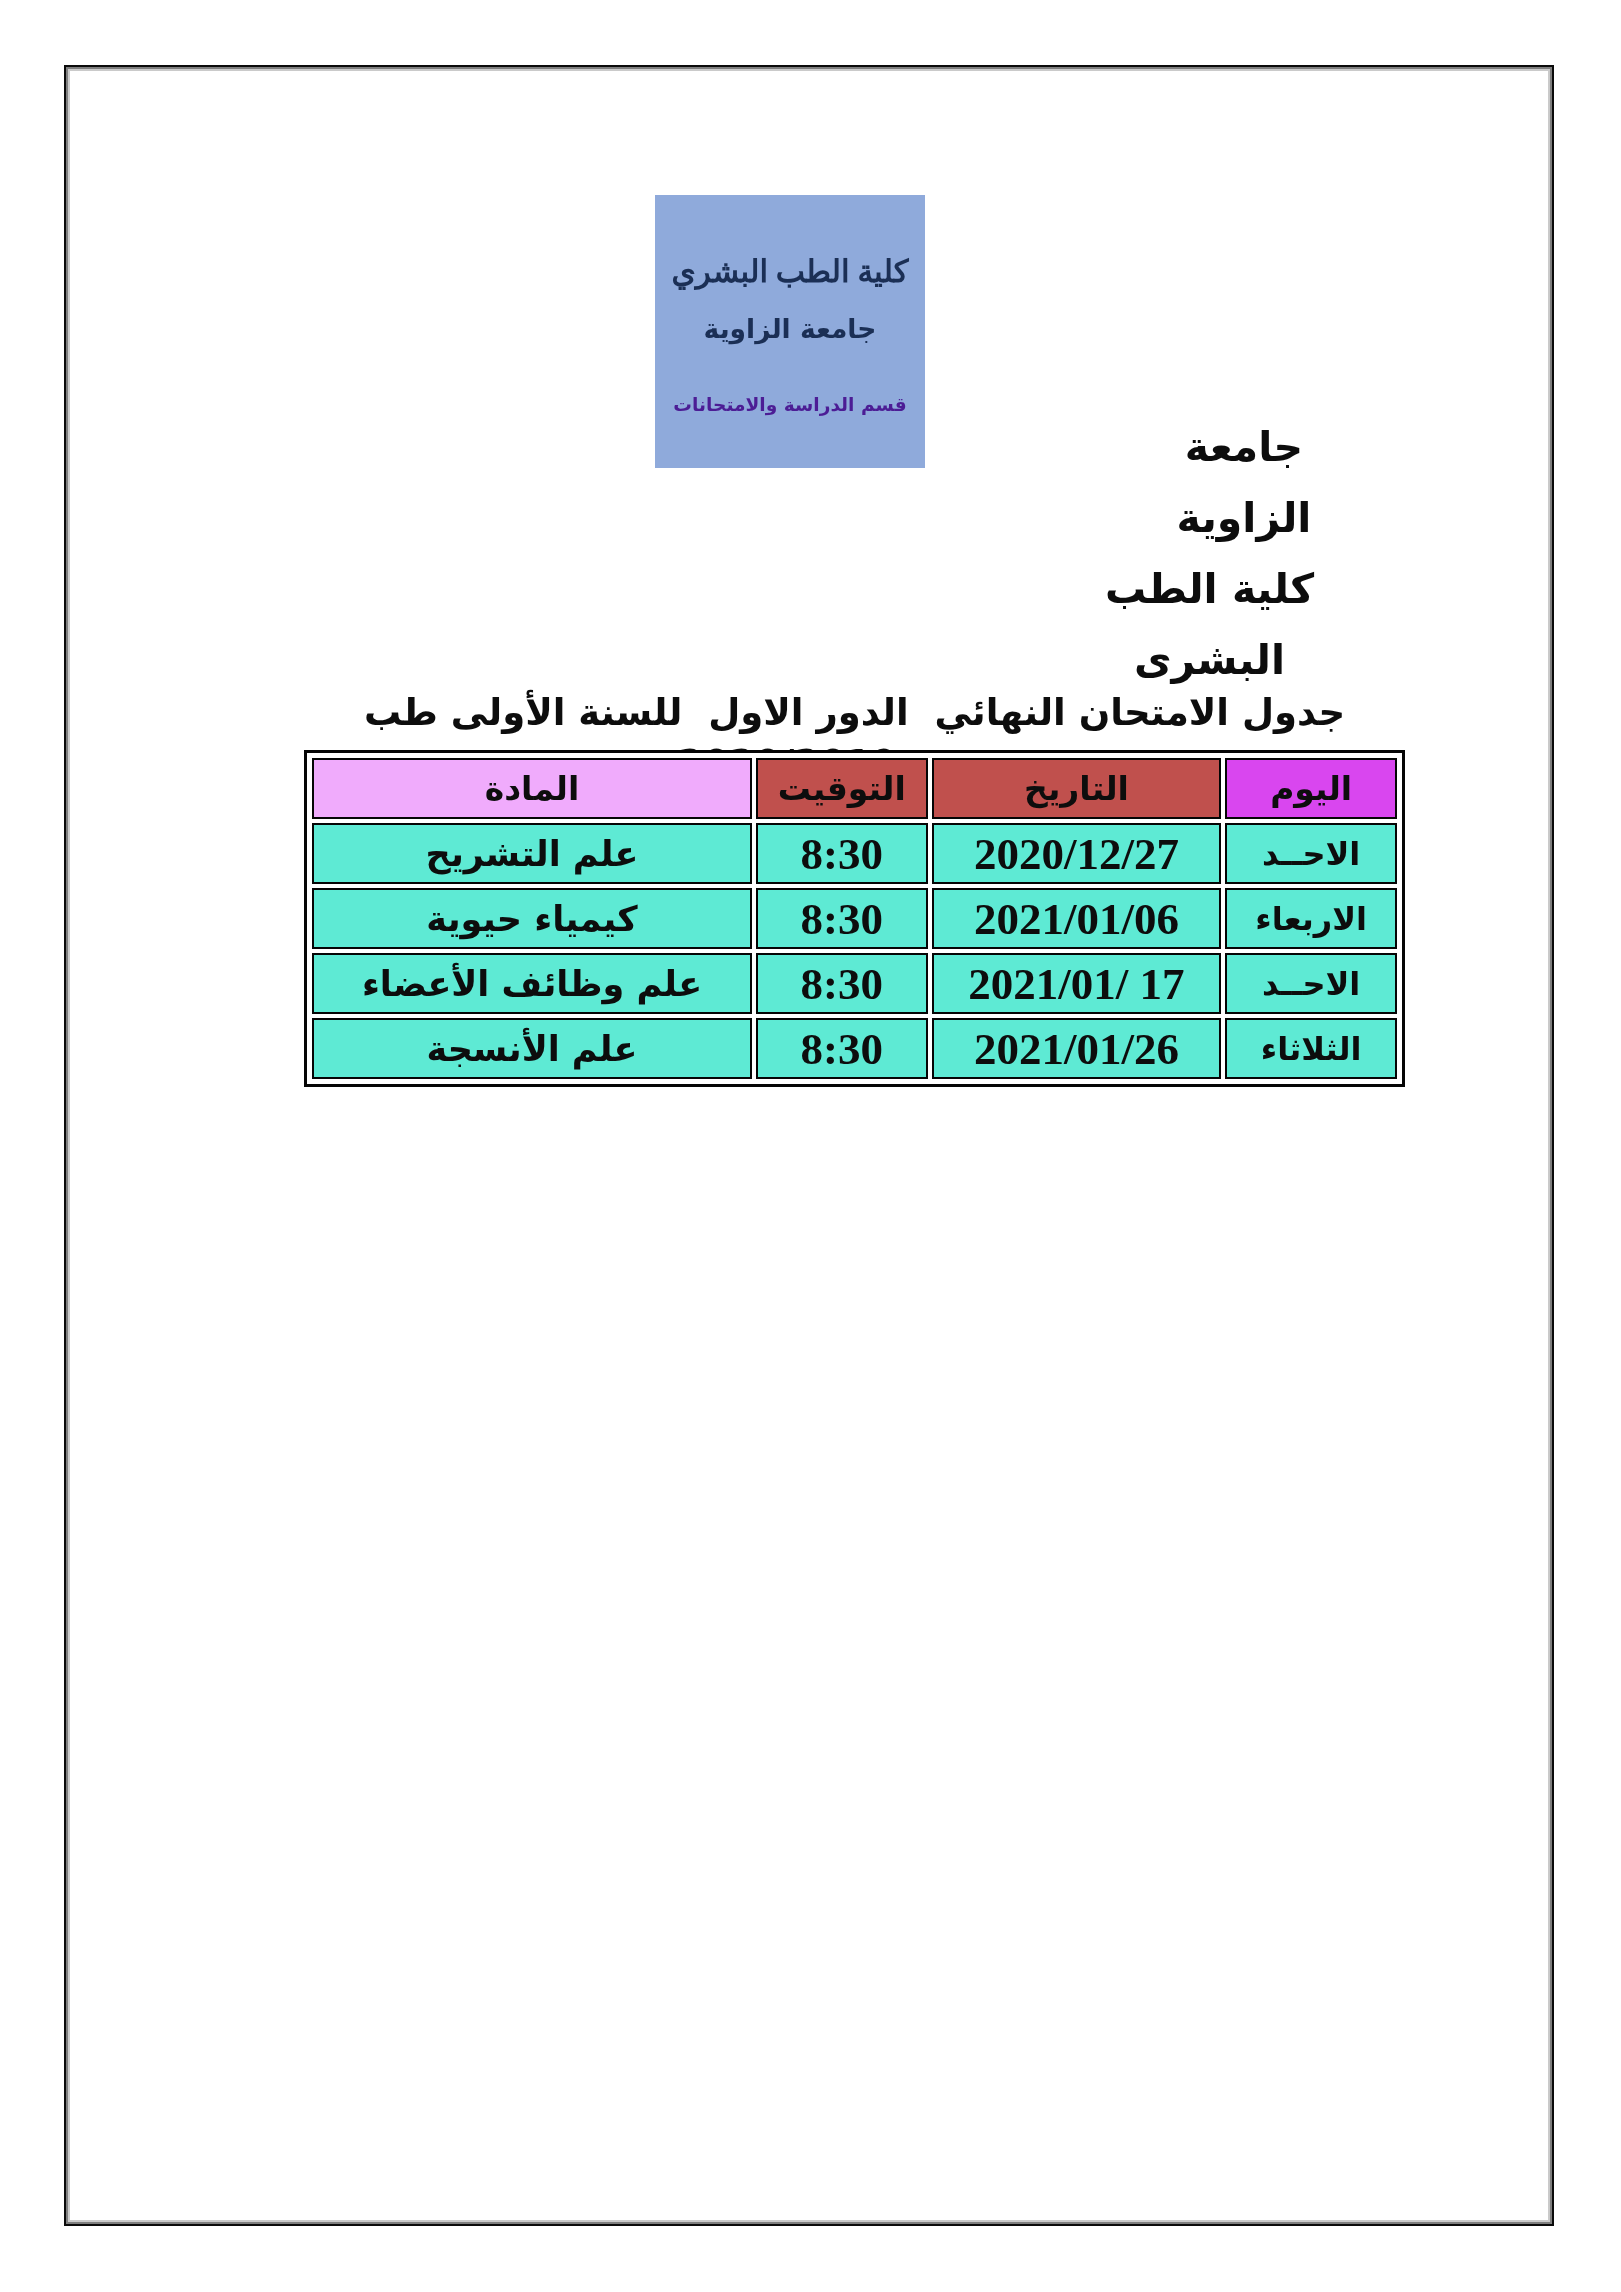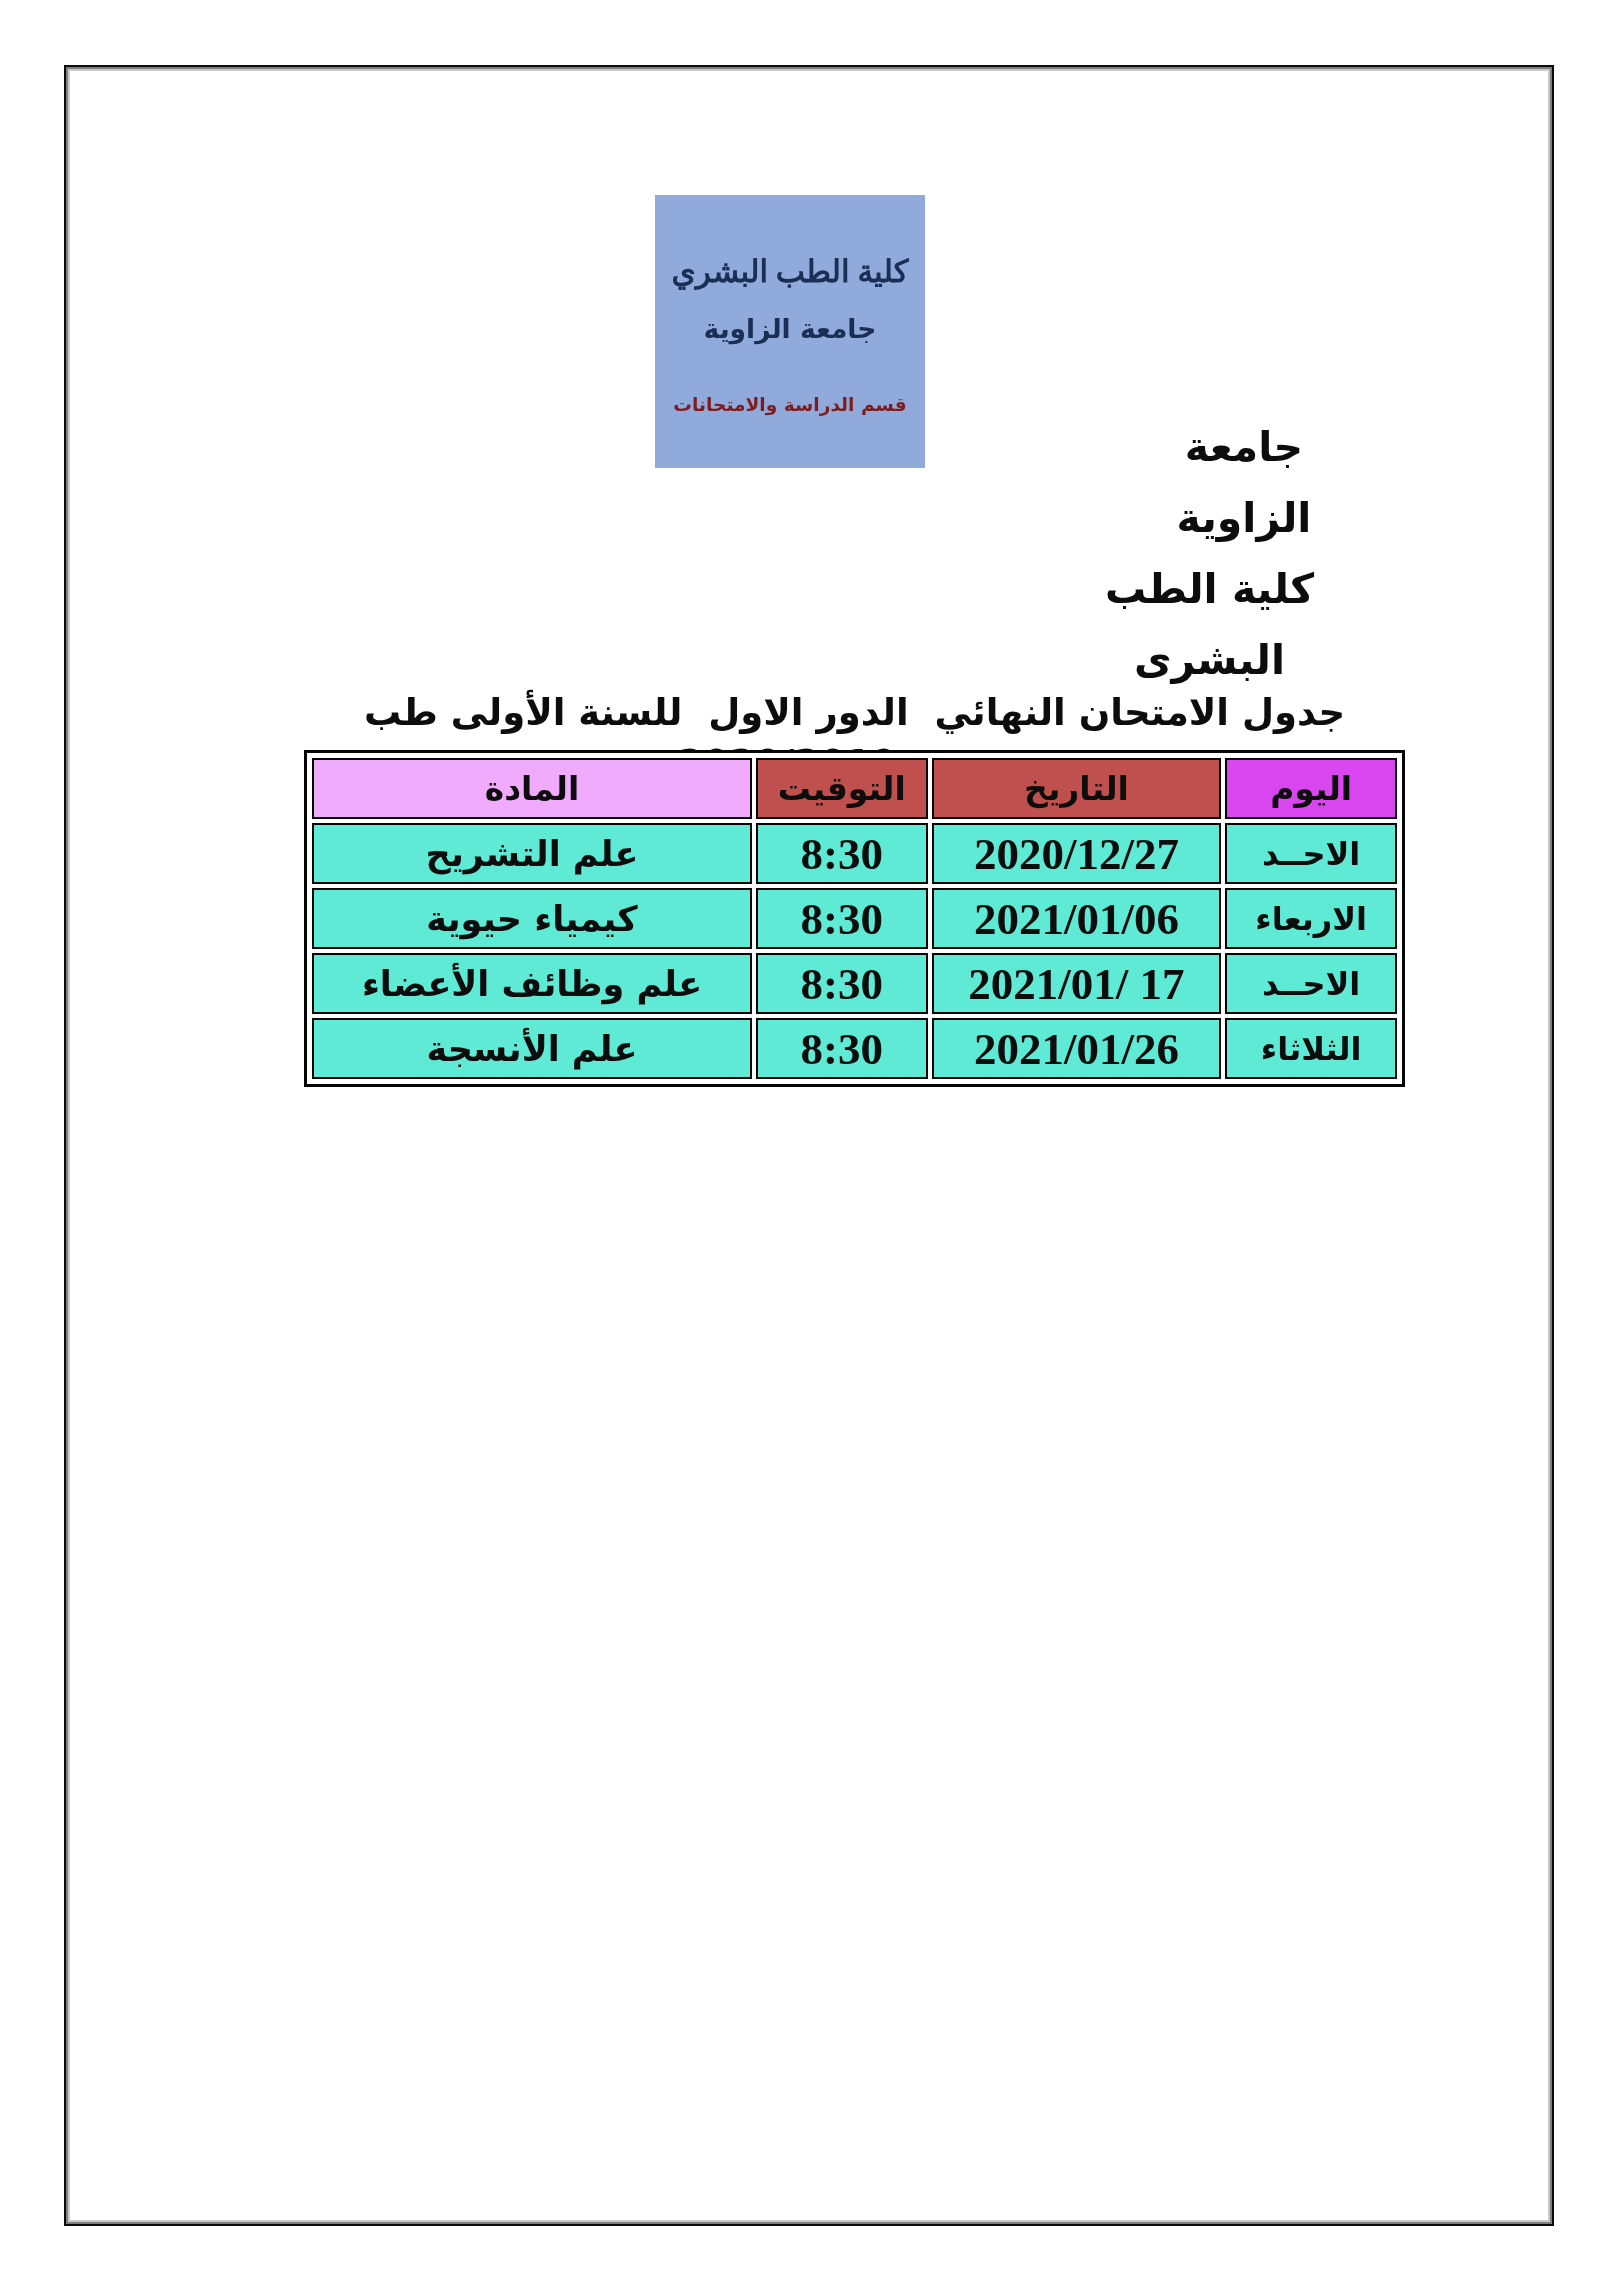--- a/index.html
+++ b/index.html
@@ -59,21 +59,21 @@
 
   <div class="frame">
     <div class="frame-mid">
       <div class="frame-inner"></div>
     </div>
   </div>
 
   <div class="logo" style="background-color: rgb(143, 170, 219); color: rgb(27, 47, 85);">
     <div class="logo-l1">كلية الطب البشري</div>
     <div class="logo-l2">جامعة الزاوية</div>
-    <div class="logo-l3" style="color: #7f1d1d;">قسم الدراسة والامتحانات</div>
+    <div class="logo-l3" style="color: #4c1d95;">قسم الدراسة والامتحانات</div>
   </div>
 
   <div class="en-block">
   </div>
 
   <div class="ar-block">
     <div class="ar-l1">جامعة الزاوية</div>
     <div class="ar-l2">كلية الطب البشرى</div>
   </div>
 

